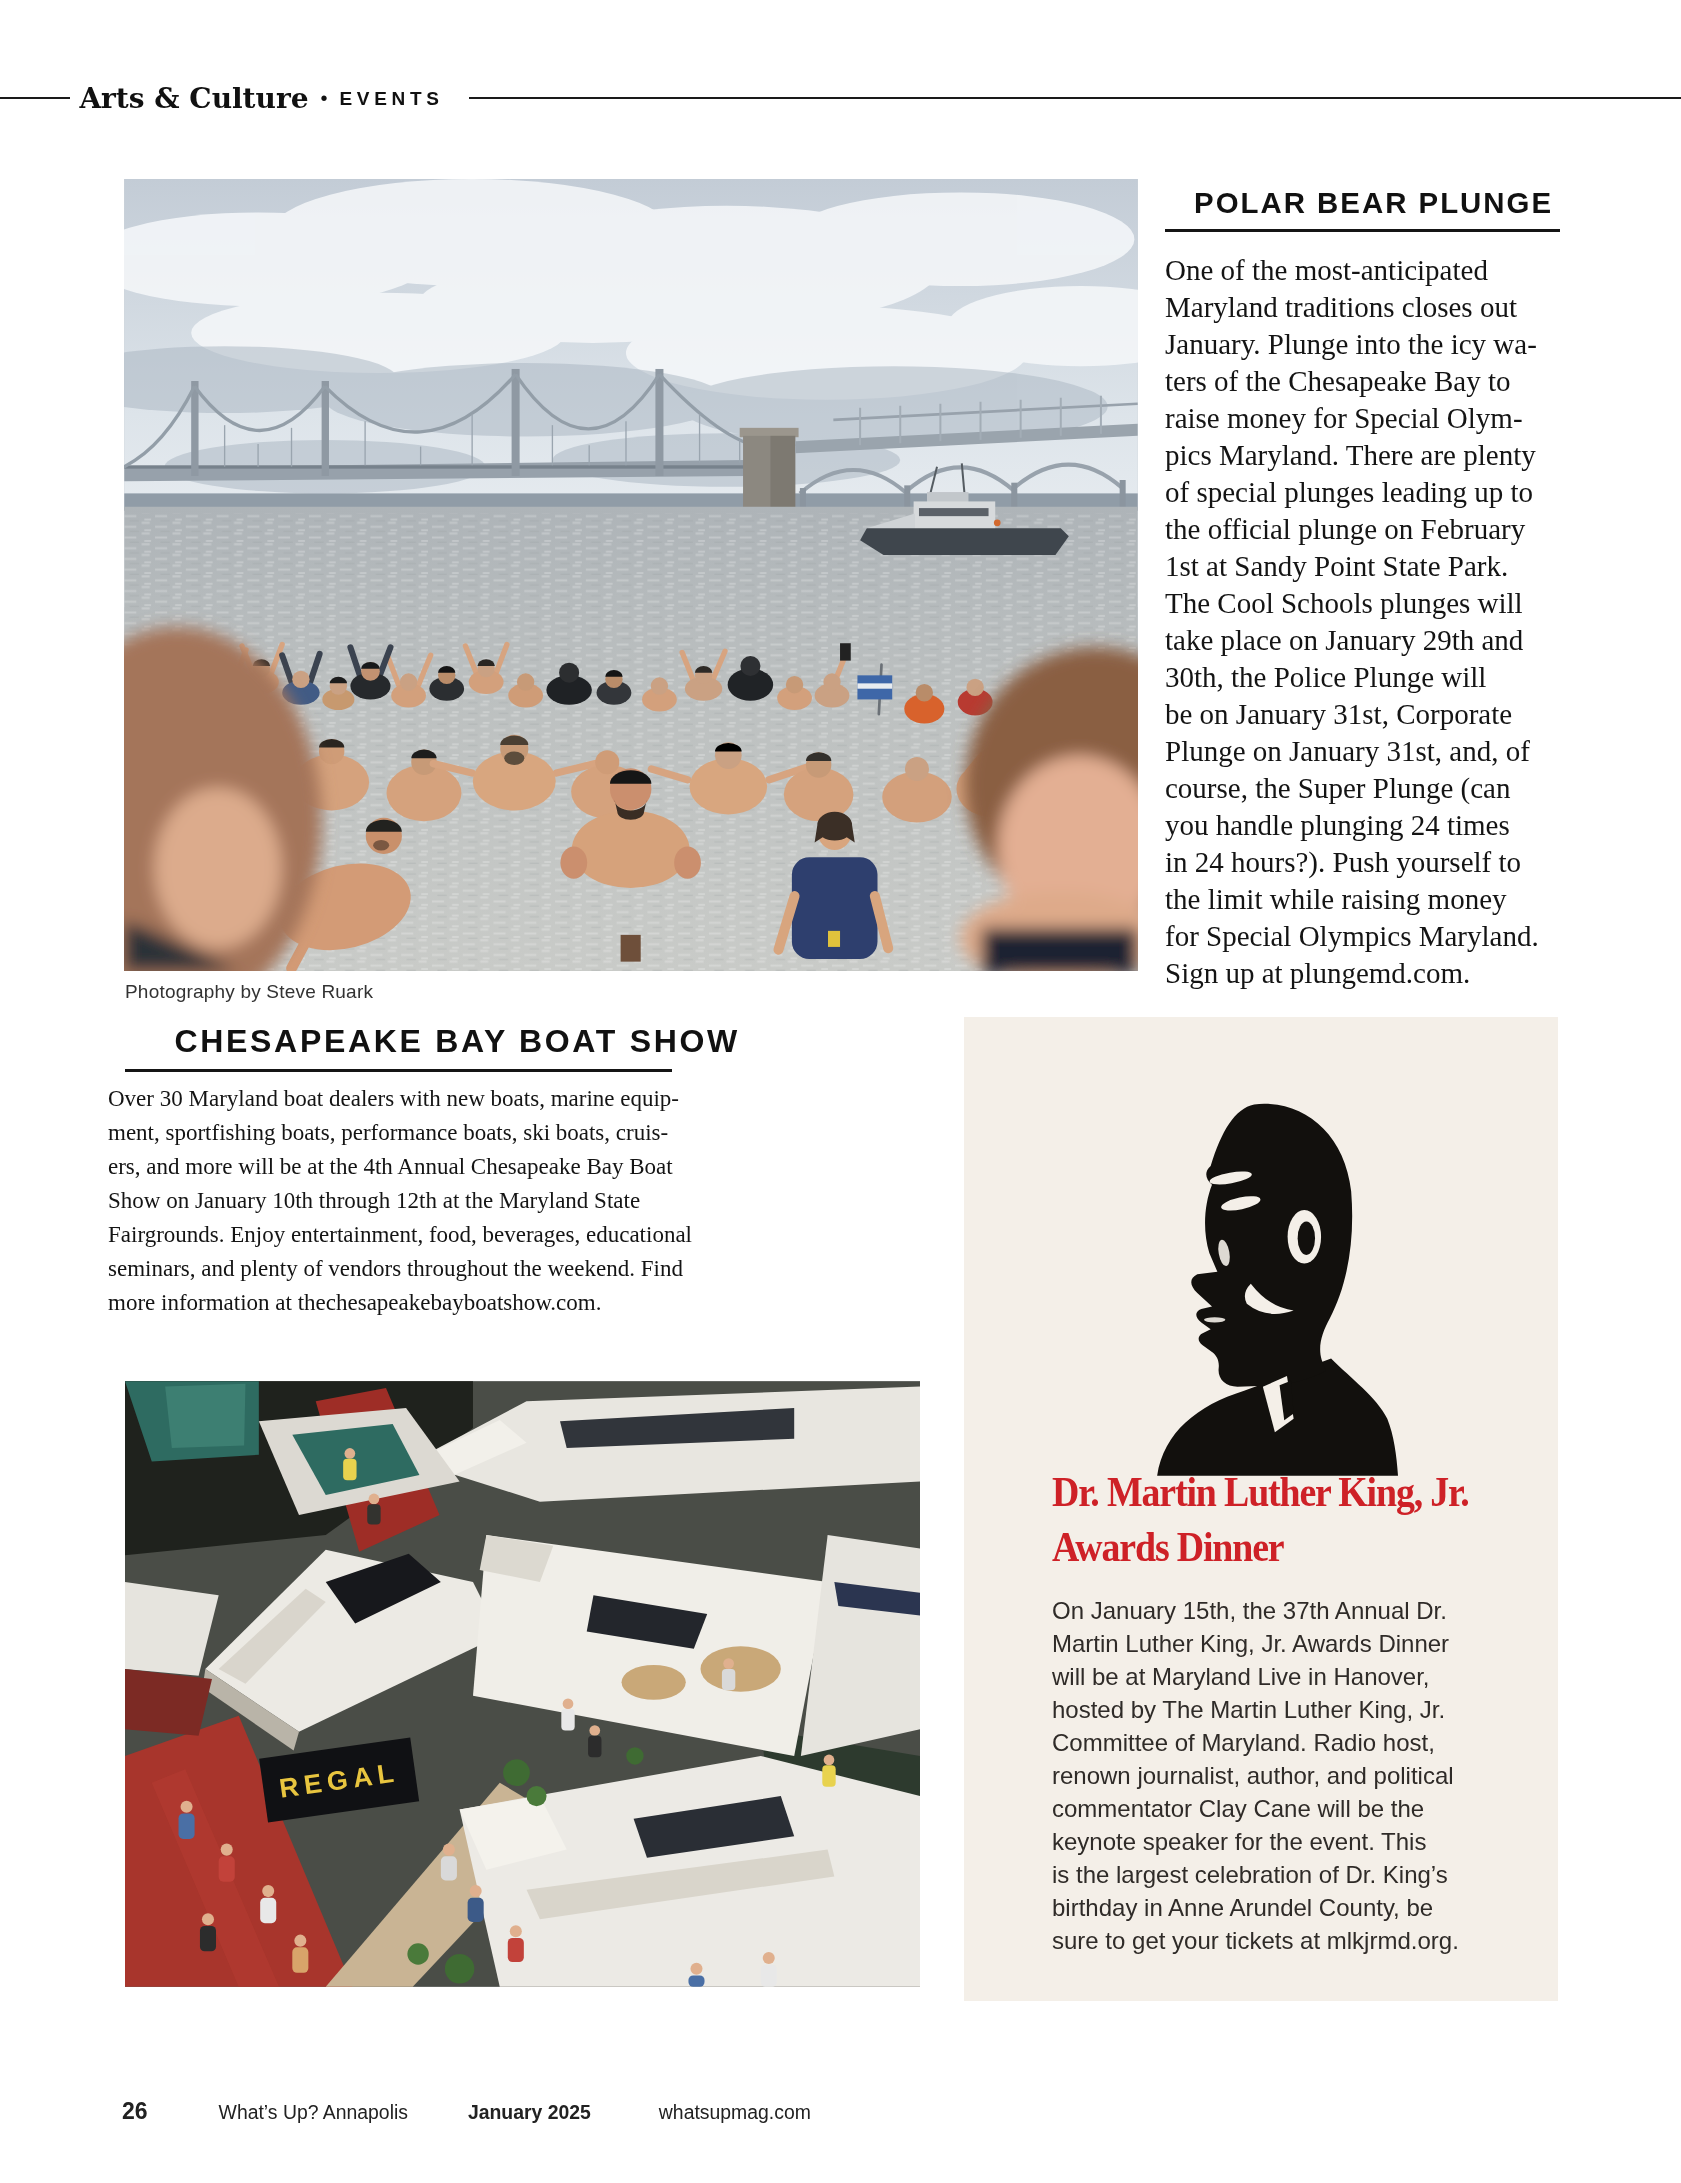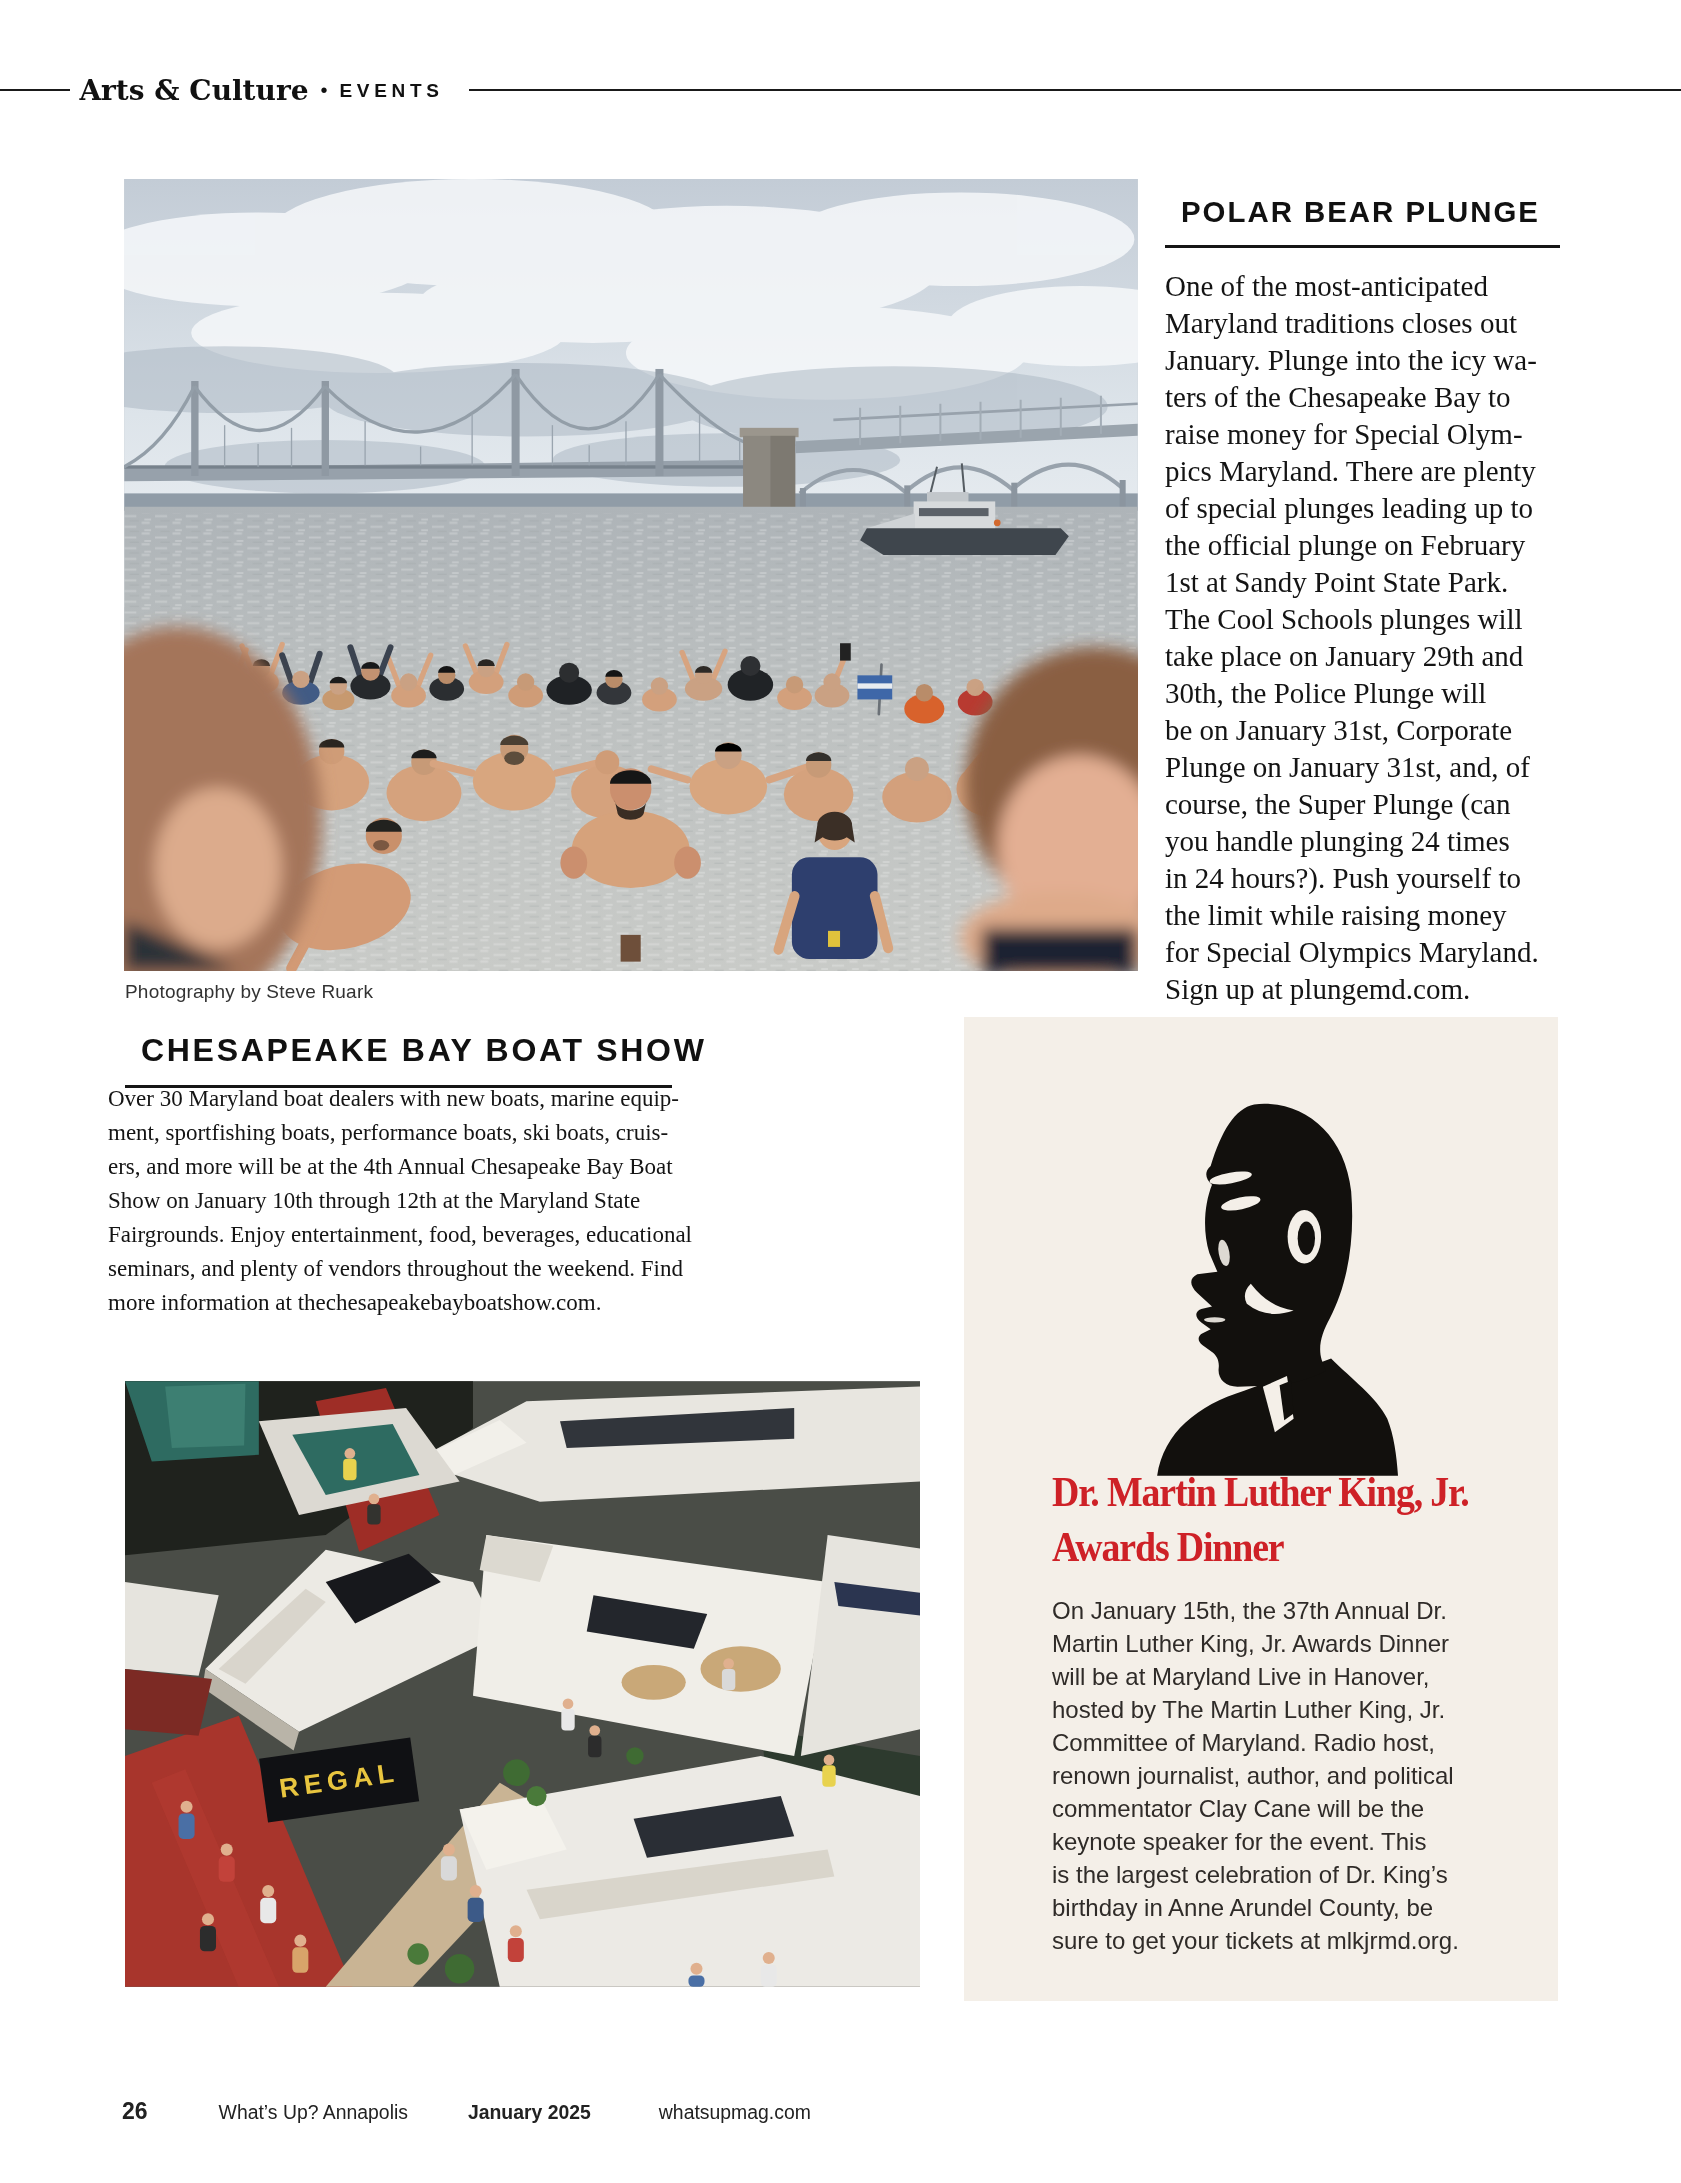--- a/index.html
+++ b/index.html
@@ -1,41 +1,41 @@
 <!DOCTYPE html>
 <html style="--accent-red: #ce2127; --panel-cream: #f4efe8;font-size:10.7px"><head>
 <meta charset="utf-8">
 <style>
   html,body{margin:0;padding:0;background:#ffffff;}
   .page{position:relative;width:1681px;height:2183px;background:#ffffff;overflow:hidden;
         font-family:"Liberation Serif",serif;color:#161616;}
 
   
-  .header{position:absolute;left:0;top:74px;width:1681px;height:32px;
+  .header{position:absolute;left:0;top:82px;width:1681px;height:32px;
           display:flex;align-items:center;}
   .header .rule{height:2.7px;background:#1a1a1a;}
   .header .rule.left{width:70px;flex:none;}
   .header .rule.right{flex:1;margin-left:25.4px;}
   .header .section{font-family:"DejaVu Serif",serif;font-weight:700;font-size:28px;
                    color:#111;margin-left:9.4px;letter-spacing:0;}
   .header .bullet{font-family:"Liberation Sans",sans-serif;font-size:20px;color:#111;
                   margin:0 12px;}
   .header .category{font-family:"Liberation Sans",sans-serif;font-weight:700;font-size:19px;
                     letter-spacing:4.7px;color:#111;padding-top:2.7px;}
 
   
   .photo{position:absolute;overflow:hidden;background:#cfd5da;}
   .photo.plunge{left:124px;top:179px;width:1014px;height:792px;}
   .photo.boatshow{left:125px;top:1381px;width:795px;height:606px;}
   .photo svg{display:block;}
 
   
   .polar-col{position:absolute;left:1165px;top:179px;width:395px;}
   .sec-title{font-family:"Liberation Sans",sans-serif;font-weight:700;color:#111;
-             margin:16px;}
+             margin:7px;text-align:right;}
   .polar-col .sec-title{font-size:29.4px;letter-spacing:2px;}
   .hrule{height:2.7px;background:#151515;margin-top:9.4px;}
   .serif-lines{font-family:"Liberation Serif",serif;color:#141414;}
   .polar-col .serif-lines{margin-top:20px;font-size:29px;line-height:37px;}
 
   
   .caption{position:absolute;left:125px;top:981px;font-family:"Liberation Sans",sans-serif;
            font-size:19px;color:#333;letter-spacing:0.2px;}
 
   

